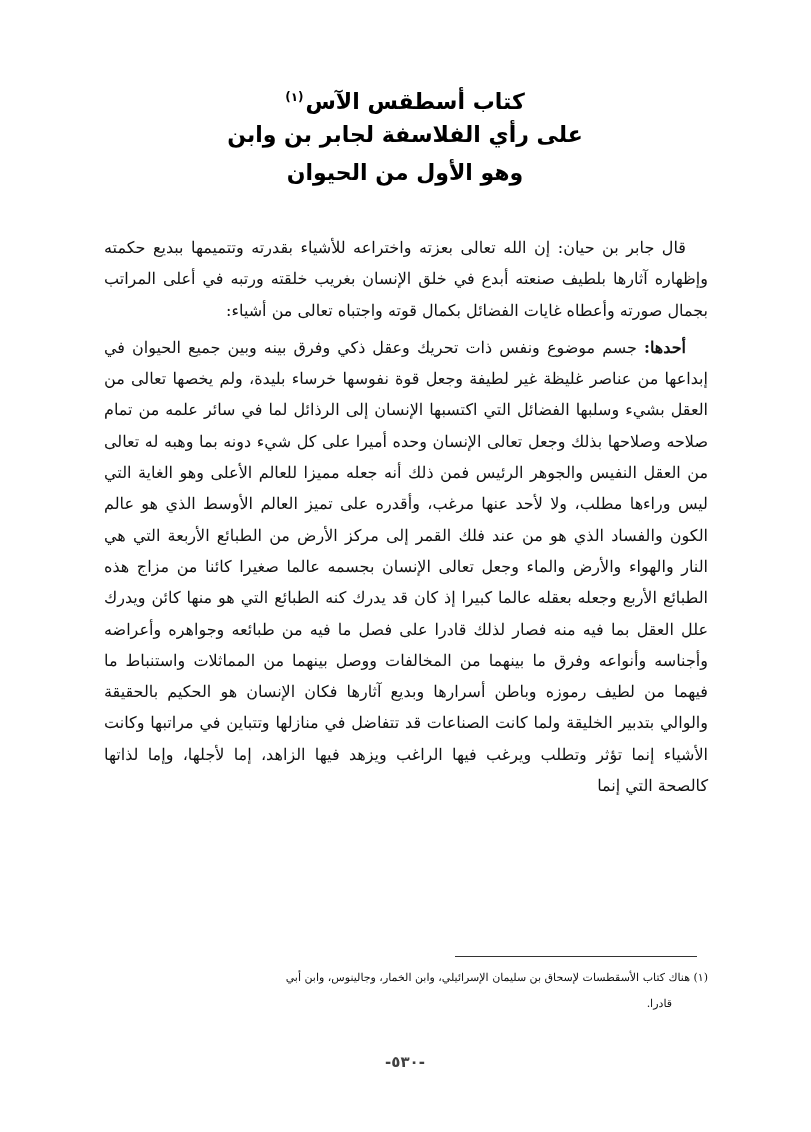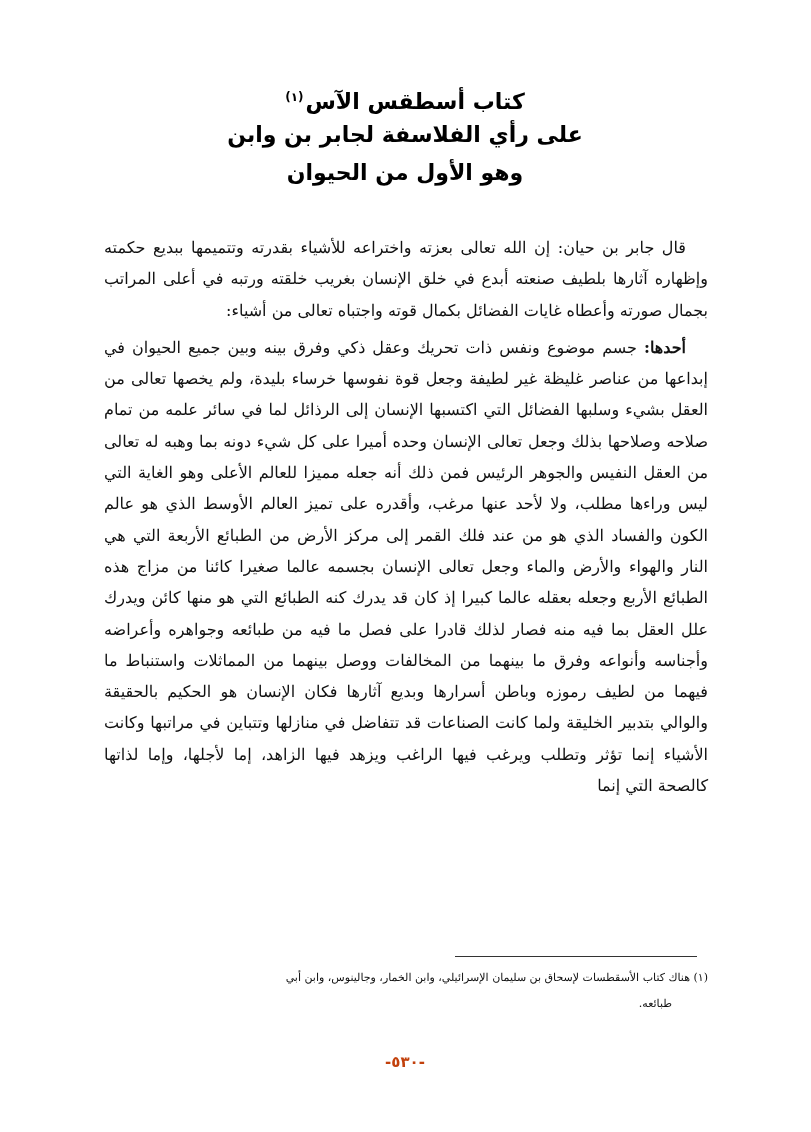--- a/index.html
+++ b/index.html
@@ -32,21 +32,21 @@
     .footnote {
       position: absolute; left: 104px; top: 965px; width: 604px;
       direction: rtl; text-align: right;
       font-size: 11px; line-height: 26px; color: #111;
     }
     .footnote .fn-cont { padding-right: 36px; }
     .page-number {
       position: absolute; left: 355px; top: 1053px; width: 100px;
       text-align: center; direction: rtl;
       font-family: "DejaVu Sans", "Liberation Sans", sans-serif;
-      font-weight: bold; font-size: 15px; color: #c2410c;
+      font-weight: bold; font-size: 15px; color: #404040;
     }
   </style>
 </head>
 <body>
 
 <div class="page">
 
   <div class="titles">
     <div class="title-line"><span>كتاب أسطقس الآس</span><sup>(١)</sup></div>
     <div class="title-line">على رأي الفلاسفة لجابر بن وابن</div>
@@ -55,18 +55,18 @@
 
   <div class="body-text">
     <p class="para"><span>قال جابر بن حيان: إن الله تعالى بعزته واختراعه للأشياء بقدرته وتتميمها ببديع حكمته وإظهاره آثارها بلطيف صنعته أبدع في خلق الإنسان بغريب خلقته ورتبه في أعلى المراتب بجمال صورته وأعطاه غايات الفضائل بكمال قوته واجتباه تعالى من أشياء:</span></p>
     <p class="para"><span class="lead">أحدها:</span> <span>جسم موضوع ونفس ذات تحريك وعقل ذكي وفرق بينه وبين جميع الحيوان في إبداعها من عناصر غليظة غير لطيفة وجعل قوة نفوسها خرساء بليدة، ولم يخصها تعالى من العقل بشيء وسلبها الفضائل التي اكتسبها الإنسان إلى الرذائل لما في سائر علمه من تمام صلاحه وصلاحها بذلك وجعل تعالى الإنسان وحده أميرا على كل شيء دونه بما وهبه له تعالى من العقل النفيس والجوهر الرئيس فمن ذلك أنه جعله مميزا للعالم الأعلى وهو الغاية التي ليس وراءها مطلب، ولا لأحد عنها مرغب، وأقدره على تميز العالم الأوسط الذي هو عالم الكون والفساد الذي هو من عند فلك القمر إلى مركز الأرض من الطبائع الأربعة التي هي النار والهواء والأرض والماء وجعل تعالى الإنسان بجسمه عالما صغيرا كائنا من مزاج هذه الطبائع الأربع وجعله بعقله عالما كبيرا إذ كان قد يدرك كنه الطبائع التي هو منها كائن ويدرك علل العقل بما فيه منه فصار لذلك قادرا على فصل ما فيه من طبائعه وجواهره وأعراضه وأجناسه وأنواعه وفرق ما بينهما من المخالفات ووصل بينهما من المماثلات واستنباط ما فيهما من لطيف رموزه وباطن أسرارها وبديع آثارها فكان الإنسان هو الحكيم بالحقيقة والوالي بتدبير الخليقة ولما كانت الصناعات قد تتفاضل في منازلها وتتباين في مراتبها وكانت الأشياء إنما تؤثر وتطلب ويرغب فيها الراغب ويزهد فيها الزاهد، إما لأجلها، وإما لذاتها كالصحة التي إنما</span></p>
   </div>
 
   <div class="fn-rule"></div>
 
   <div class="footnote">
     <div><span>(١)</span> <span>هناك كتاب الأسقطسات لإسحاق بن سليمان الإسرائيلي، وابن الخمار، وجالينوس، وابن أبي</span></div>
-    <div class="fn-cont">طبائعه.</div>
+    <div class="fn-cont">قادرا.</div>
   </div>
 
   <div class="page-number">-٥٣٠-</div>
 
 </div>
 
 </body></html>

